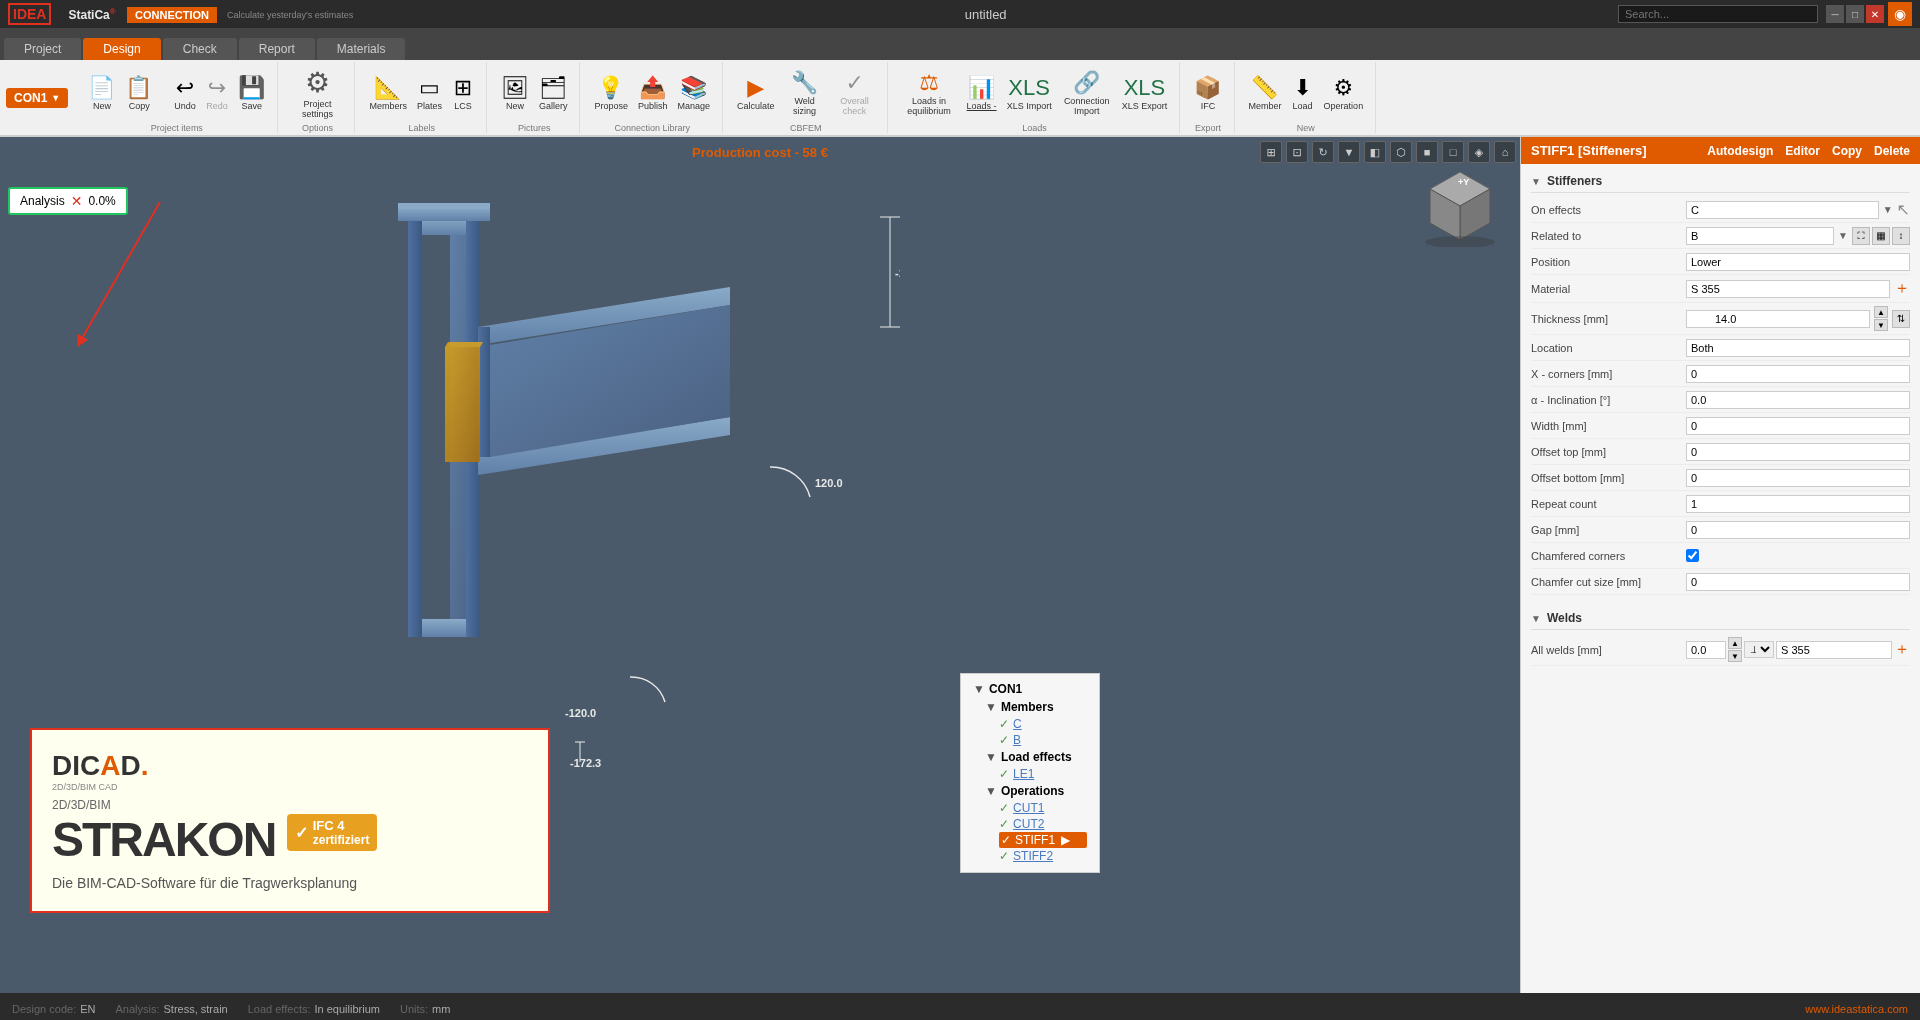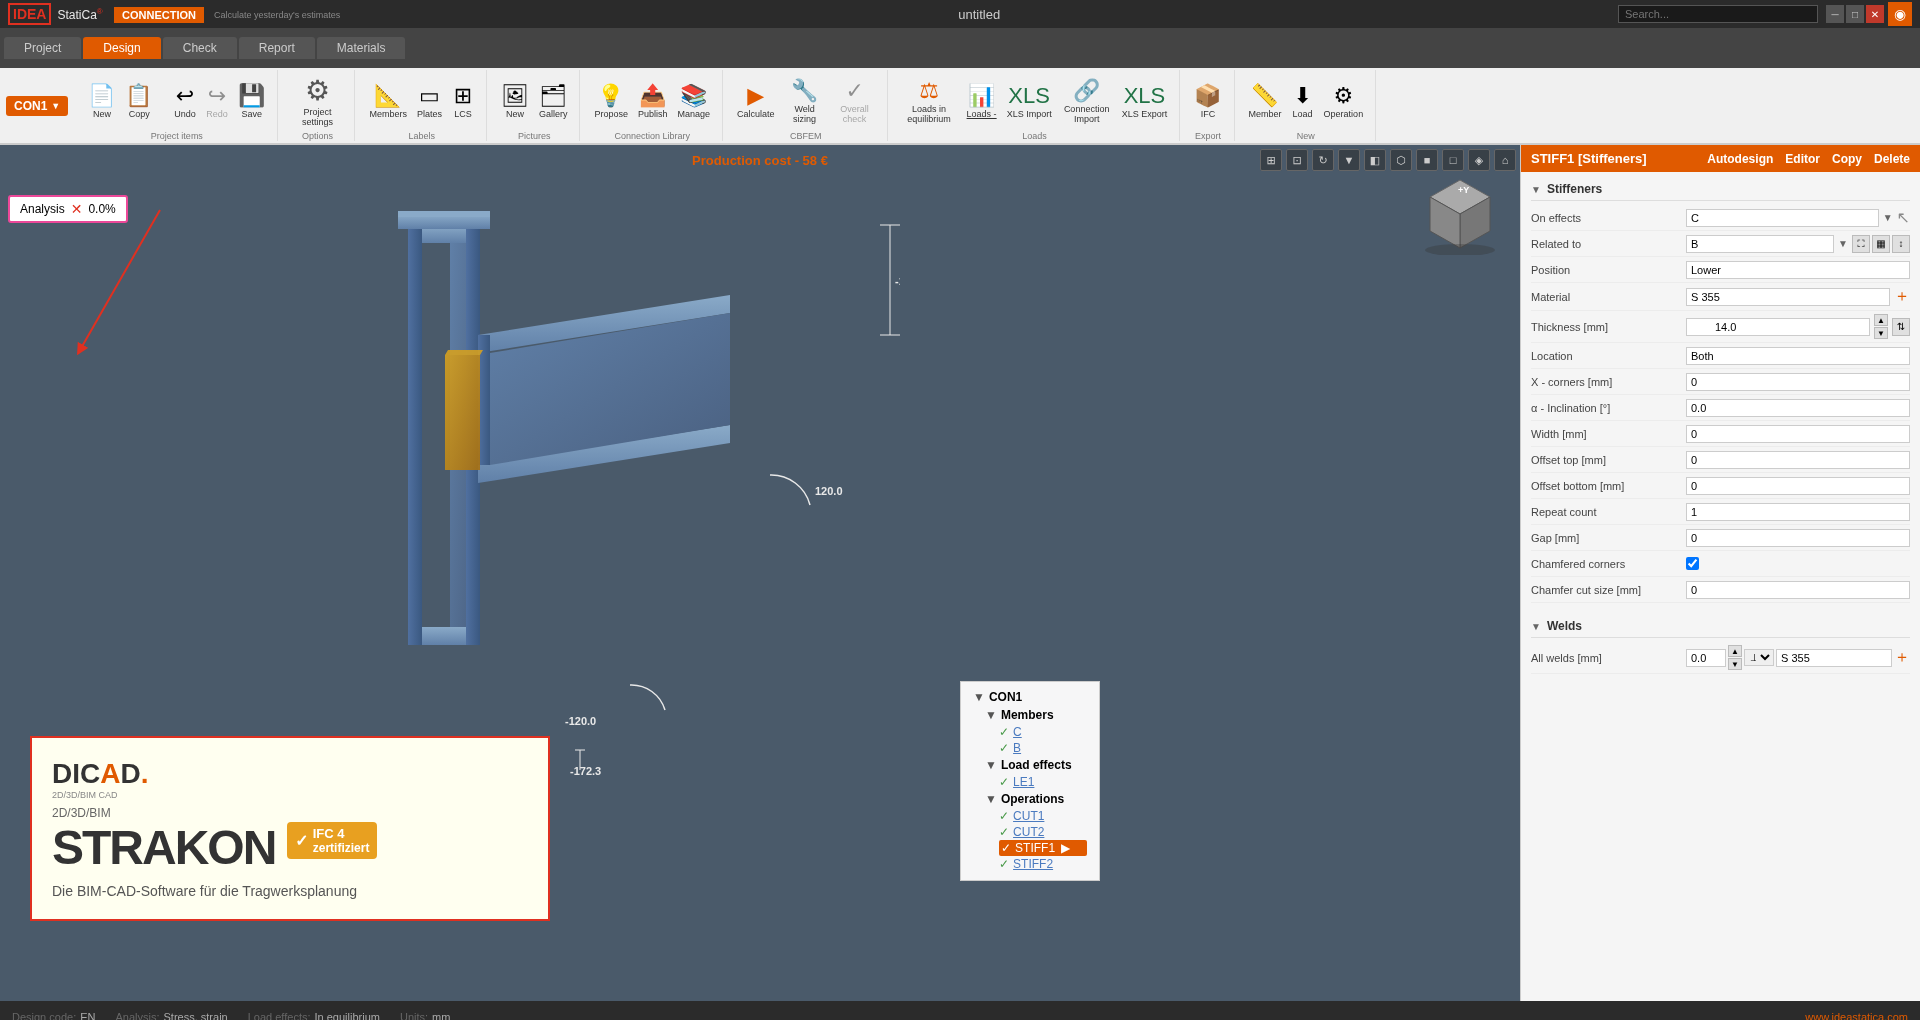--- a/index.html
+++ b/index.html
@@ -9,34 +9,34 @@
     .top-bar { display: flex; align-items: center; background: #2b2b2b; height: 28px; padding: 0 8px; }
     .logo-area { display: flex; align-items: center; gap: 6px; }
     .connection-badge { background: #e05a00; color: white; font-size: 11px; font-weight: bold; padding: 2px 8px; margin-left: 8px; }
     .title-center { flex: 1; text-align: center; color: #ccc; font-size: 13px; }
     .search-box { background: #1a1a1a; border: 1px solid #555; color: #ccc; padding: 2px 6px; width: 200px; font-size: 11px; }
     .window-controls { display: flex; gap: 2px; margin-left: 8px; }
     .win-btn { width: 18px; height: 18px; background: #555; border: none; color: #ccc; font-size: 10px; cursor: pointer; display: flex; align-items: center; justify-content: center; }
     .orange-corner { width: 24px; height: 24px; background: #e05a00; display: flex; align-items: center; justify-content: center; color: white; font-size: 14px; margin-left: 4px; }
 
     
-    .nav-tabs { display: flex; background: #444; height: 40px; align-items: center; padding-left: 4px; }
+    .nav-tabs { display: flex; background: #444; height: 32px; align-items: flex-end; padding-left: 4px; }
     .nav-tab { padding: 4px 20px; color: #ccc; font-size: 12px; cursor: pointer; background: #555; margin-right: 2px; border-top-left-radius: 3px; border-top-right-radius: 3px; }
     .nav-tab.active { background: #e05a00; color: white; }
     .con1-btn { background: #e05a00; color: white; padding: 3px 8px; border-radius: 3px; font-size: 12px; font-weight: bold; cursor: pointer; display: flex; align-items: center; gap: 4px; margin: 2px; }
 
     
     .main-content { display: flex; height: calc(1020px - 28px - 28px - 84px - 24px); }
 
     
     .viewport { flex: 1; background: #4a5a6a; position: relative; overflow: hidden; }
     .viewport-toolbar { position: absolute; top: 4px; right: 4px; display: flex; gap: 4px; z-index: 10; }
     .vt-btn { width: 22px; height: 22px; background: #2a2a2a88; border: 1px solid #666; color: #ccc; font-size: 11px; display: flex; align-items: center; justify-content: center; cursor: pointer; border-radius: 2px; }
     .production-cost { position: absolute; top: 8px; left: 50%; transform: translateX(-50%); color: #e05a00; font-size: 13px; font-weight: bold; }
-    .analysis-badge { position: absolute; top: 50px; left: 8px; background: white; border: 2px solid #ec4899; padding: 4px 10px; border-radius: 3px; display: flex; align-items: center; gap: 6px; font-size: 12px; z-index: 10; }
+    .analysis-badge { position: absolute; top: 50px; left: 8px; background: white; border: 2px solid #22c55e; padding: 4px 10px; border-radius: 3px; display: flex; align-items: center; gap: 6px; font-size: 12px; z-index: 10; }
     .analysis-x { color: #e03020; font-size: 14px; }
     .red-arrow { position: absolute; top: 65px; left: 90px; z-index: 10; }
 
     
     .ad-banner { position: absolute; bottom: 80px; left: 30px; width: 520px; height: 185px; background: #fffff0; border: 2px solid #e03020; padding: 20px; z-index: 5; }
     .ad-logo { font-size: 28px; font-weight: 900; color: #333; }
     .ad-logo span { color: #e05a00; }
     .ad-strakon { font-size: 48px; font-weight: 900; color: #333; letter-spacing: -2px; }
     .ad-row { display: flex; align-items: center; gap: 12px; margin-top: 4px; }
     .ifc-badge { background: #e8a020; color: white; padding: 4px 8px; border-radius: 4px; font-size: 11px; font-weight: bold; }
@@ -79,21 +79,21 @@
 
     .disabled-icon { opacity: 0.4; }
   </style>
 </head>
 <body>
 
 <div class="top-bar">
   <div class="logo-area">
     <span style="color:#e03020;font-weight:900;font-size:14px;border:2px solid #e03020;padding:1px 3px;">IDEA</span>
     <div>
-      <span style="color:#e8e8e8;font-size:12px;font-weight:normal;">StatiCa<sup style="font-size:8px;color:#e03020;">®</sup></span>
+      <span style="color:#e8e8e8;font-size:12px;font-weight:bold;margin-left:11px;">StatiCa<sup style="font-size:8px;color:#e03020;">®</sup></span>
       <span class="connection-badge">CONNECTION</span>
     </div>
     <div style="margin-left:4px;">
       <span style="color:#888;font-size:9px;">Calculate yesterday's estimates</span>
     </div>
   </div>
   <div class="title-center">untitled</div>
   <input class="search-box" type="text" placeholder="Search..." style="">
   <div class="window-controls">
     <button class="win-btn">─</button>

